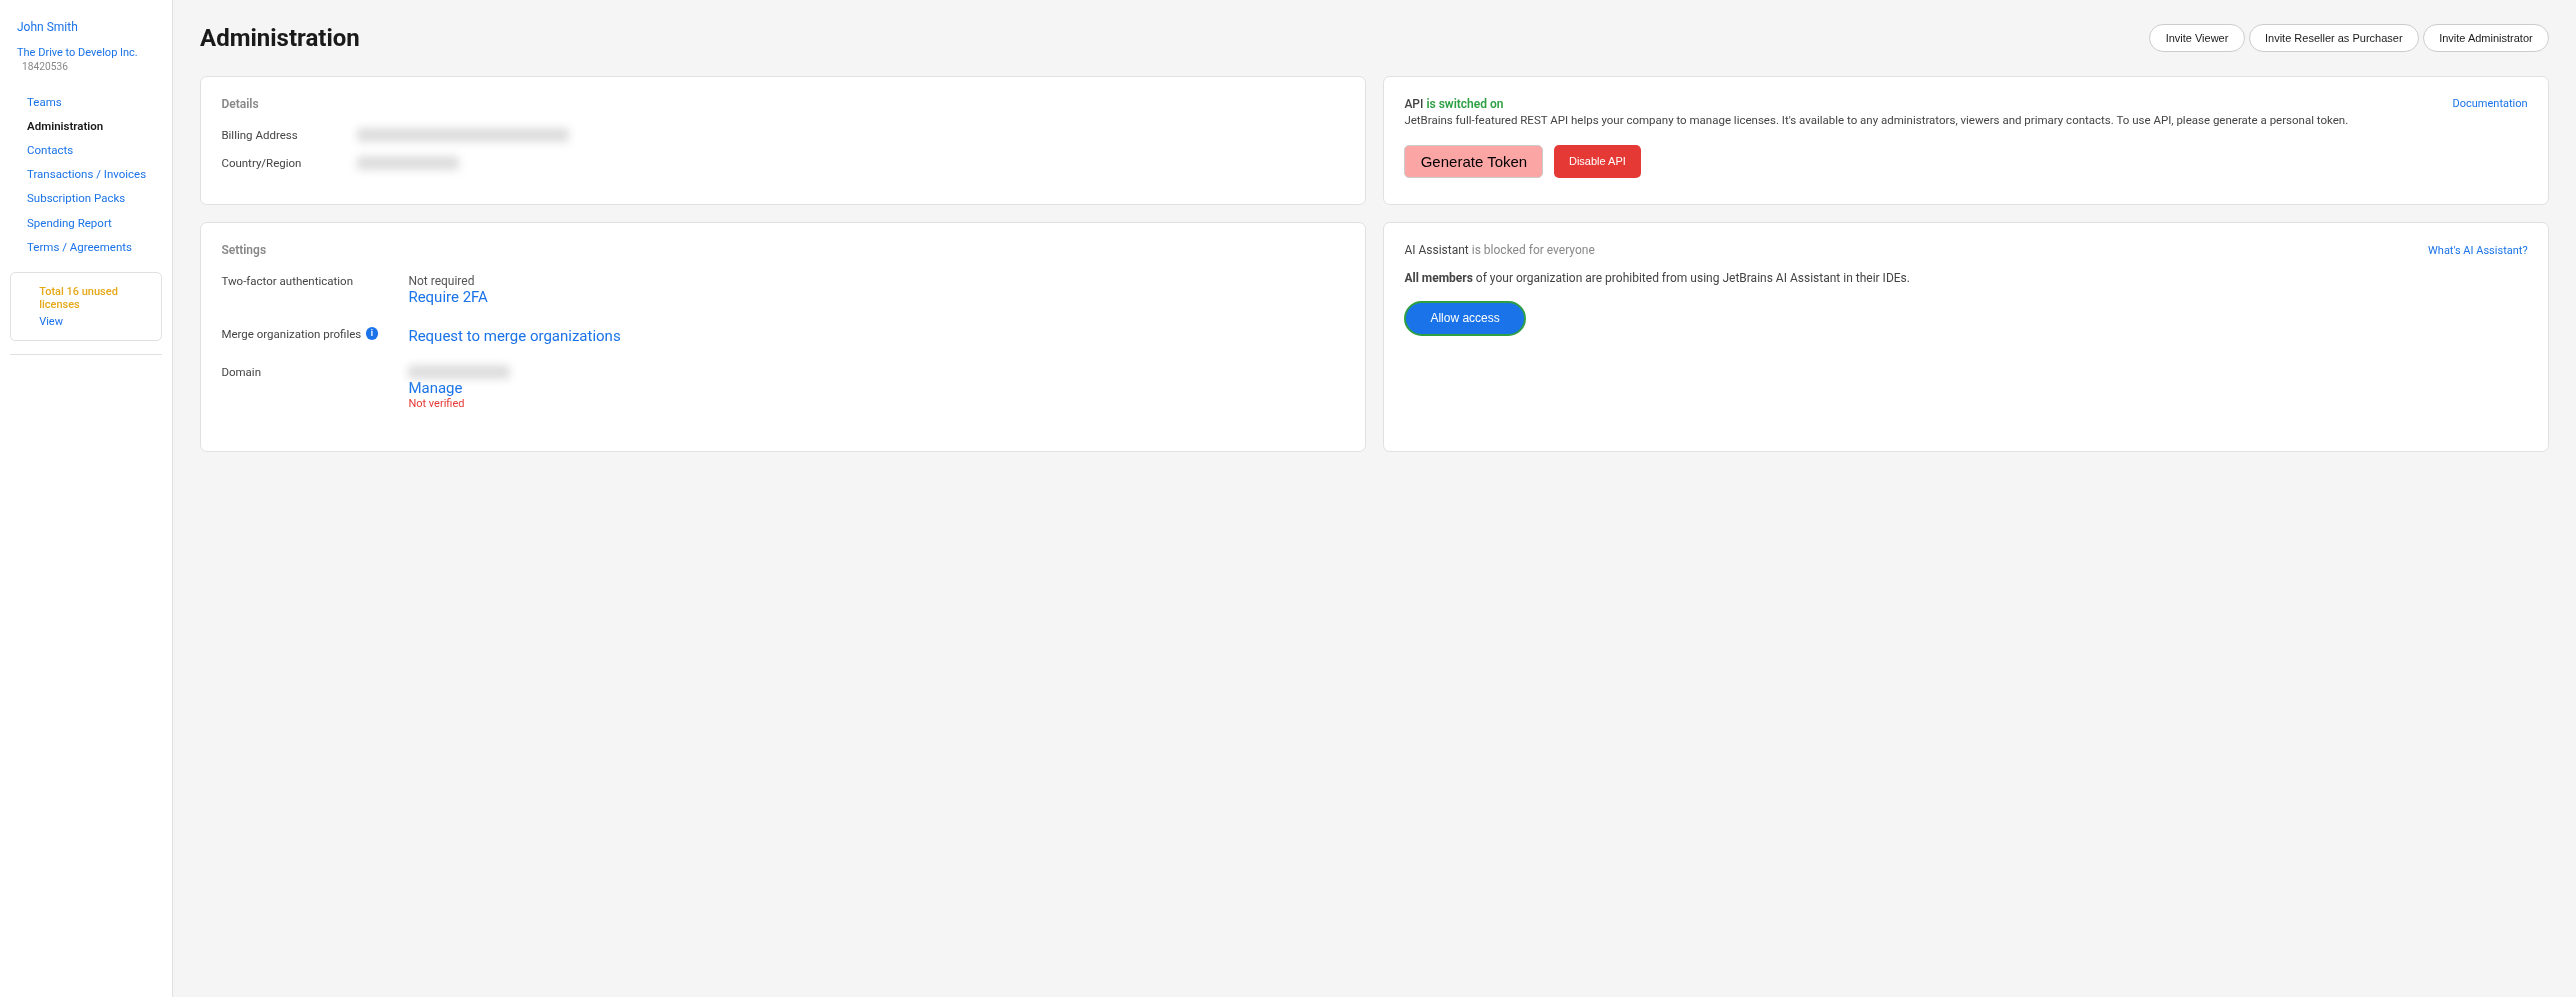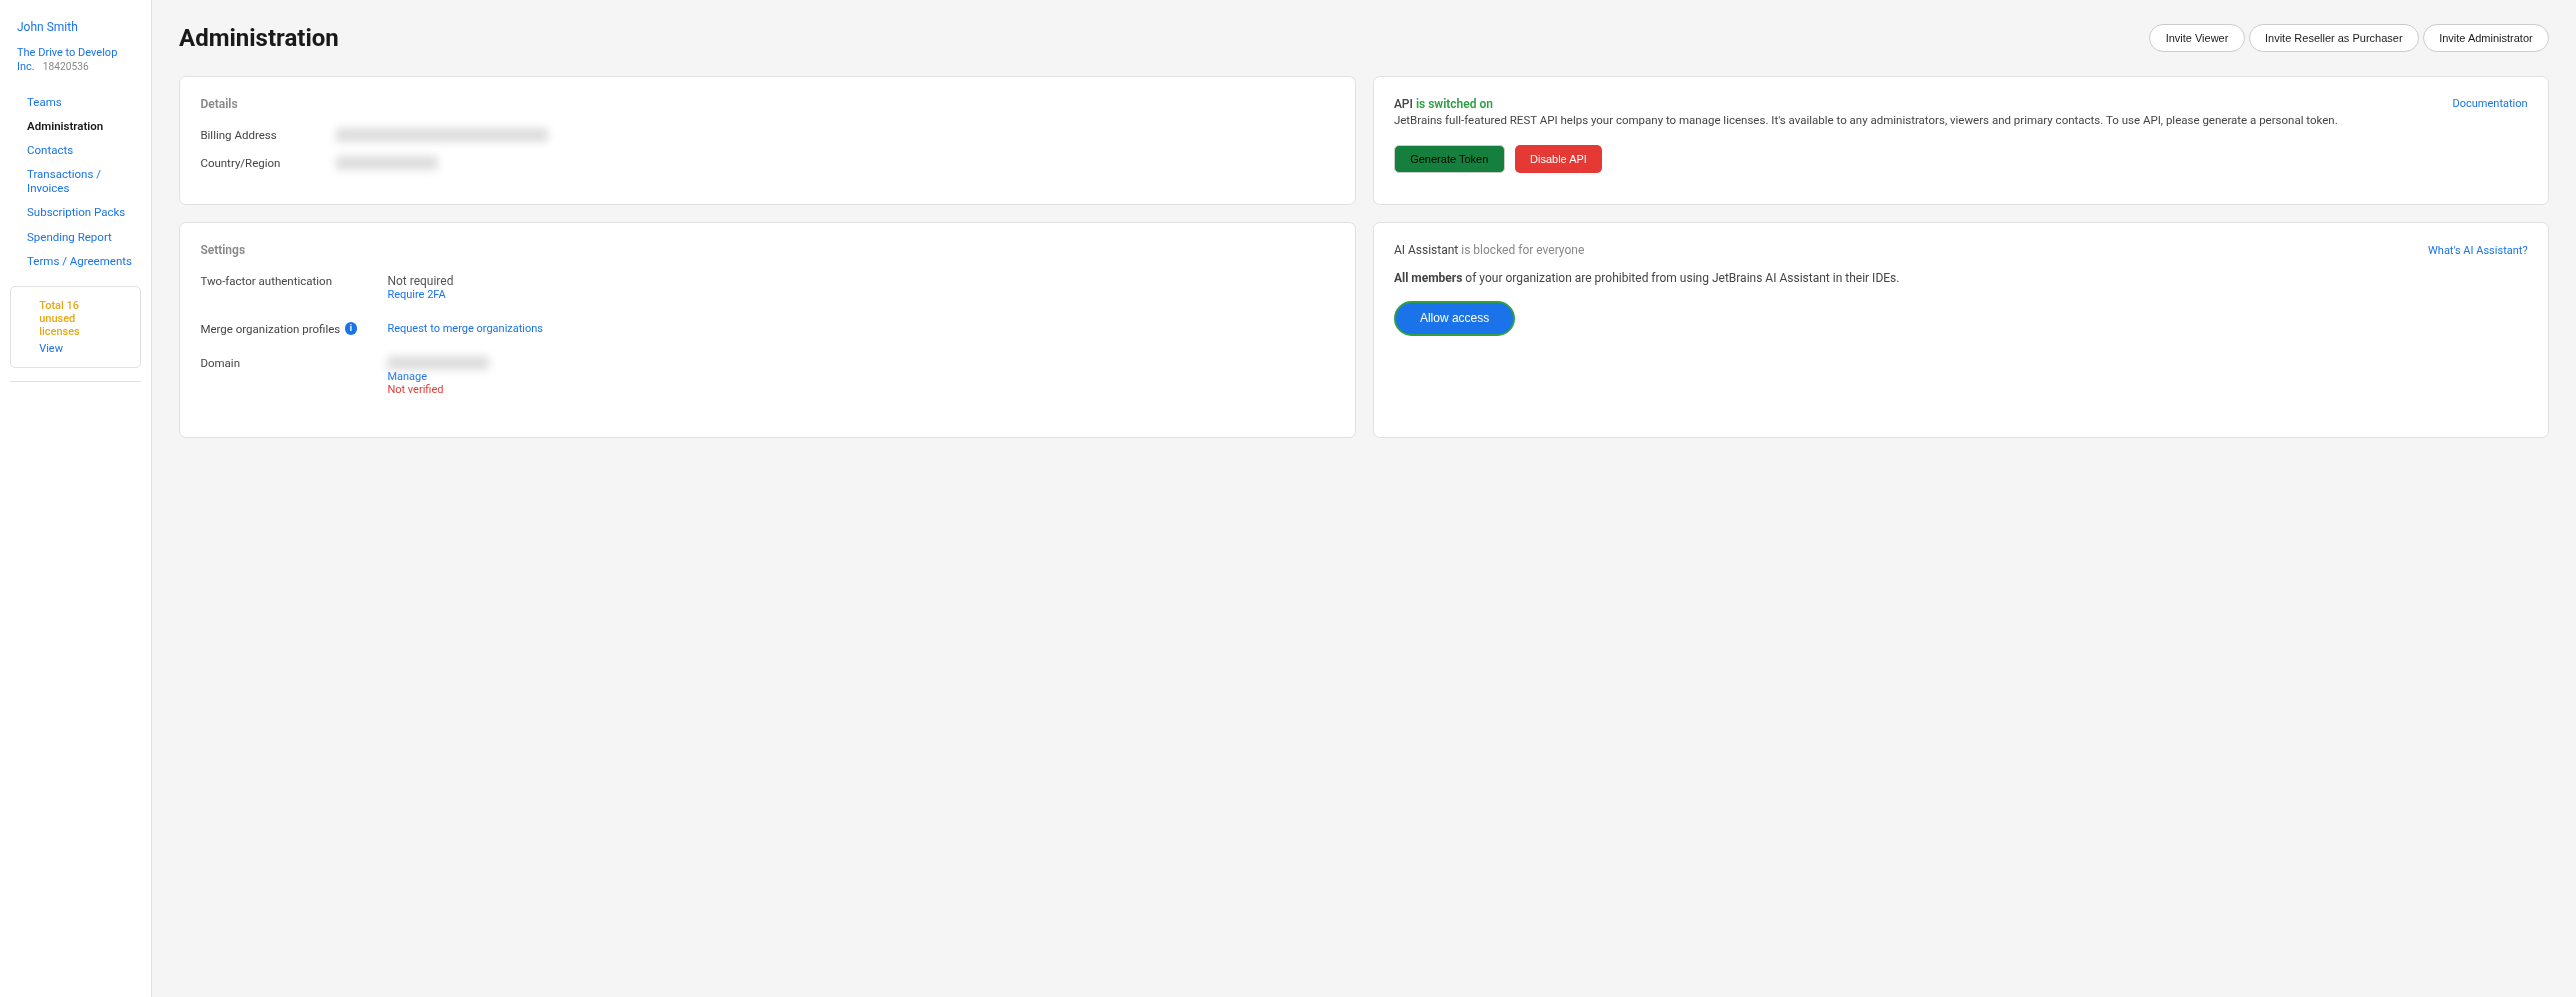--- a/index.html
+++ b/index.html
@@ -8,21 +8,21 @@
       background: #f5f5f5;
       color: #1a1a1a;
       font-size: 12px;
     }
     .layout {
       display: flex;
       min-height: 100vh;
     }
     
     .sidebar {
-      width: 152px;
+      width: 173px;
       background: #fff;
       border-right: 0.9px solid #e0e0e0;
       padding: 20.4px 0;
       flex-shrink: 0;
     }
     .sidebar-user {
       padding: 0 17px 10.2px 17px;
       color: #1a73e8;
       font-size: 12px;
       cursor: pointer;
@@ -178,24 +178,24 @@
       color: #444;
       line-height: 1.6;
       margin-bottom: 15.3px;
     }
     .api-actions {
       display: flex;
       gap: 10.2px;
     }
     .btn-generate {
       border: 1.3px solid #ccc;
-      background: #15803d;
+      background: #fca5a5;
       border-radius: 5.1px;
       padding: 6.8px 15.3px;
-      font-size: 11px;
+      font-size: 15px;
       cursor: pointer;
       font-weight: 500;
     }
     .btn-disable {
       border: none;
       background: #e53935;
       color: #fff;
       border-radius: 5.1px;
       padding: 6.8px 15.3px;
       font-size: 11px;
@@ -212,21 +212,21 @@
       width: 187px;
       flex-shrink: 0;
       color: #444;
       font-size: 11.5px;
       display: flex;
       align-items: flex-start;
     }
     .setting-sub {
       color: #1a73e8;
       cursor: pointer;
-      font-size: 11px;
+      font-size: 15px;
     }
     .setting-not-required {
       color: #555;
     }
     .setting-not-verified {
       color: #e53935;
       font-size: 11px;
     }
     .info-icon {
       display: inline-flex;

